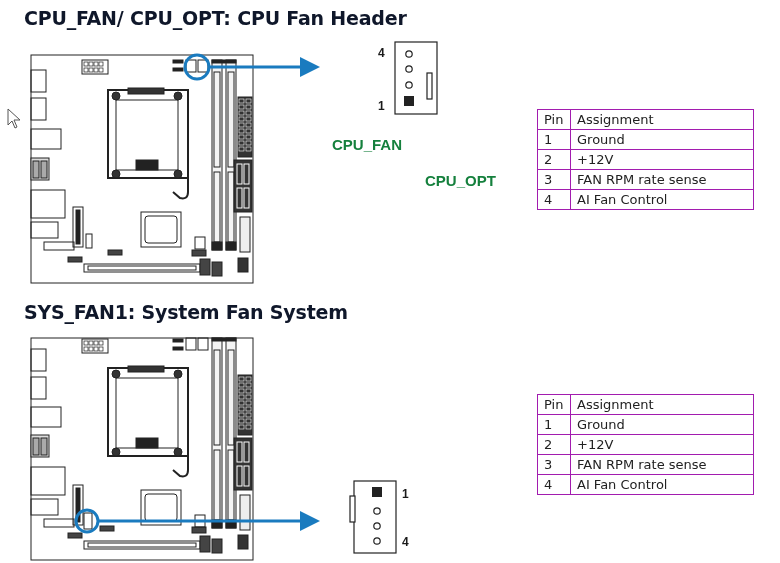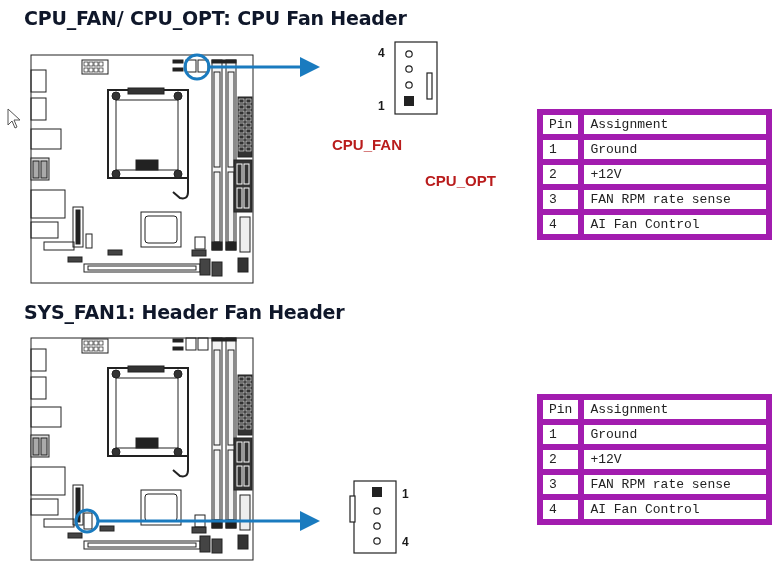--- a/index.html
+++ b/index.html
@@ -4,27 +4,27 @@
 <style>
   html, body { margin:0; padding:0; background:#ffffff; }
   body { width:780px; height:563px; position:relative; overflow:hidden; font-family:"Liberation Sans", sans-serif; color:#1a1a1a; }
   .section-title { position:absolute; left:24px; font-size:19px; font-weight:bold; font-family:"DejaVu Sans", sans-serif; letter-spacing:-0.2px; color:#0f172a; }
   #title1 { top:7px; }
   #title2 { top:301px; }
   .mb { position:absolute; }
   #mb1 { left:28px; top:52px; }
   #mb2 { left:28px; top:335px; }
   .pin-table { position:absolute; border-collapse:collapse; font-family:"DejaVu Sans", sans-serif; font-size:13px; color:#222; }
-  .pin-table td { border:6px solid #a21caf; padding:0 6px; height:19px; line-height:19px;font-family:Liberation Mono, monospace; }
+  .pin-table td { border:1px solid #a21caf; padding:0 6px; height:19px; line-height:19px; }
   .pin-table td.pin { width:20px; }
   .pin-table td.assign { width:170px; }
   #table1 { left:537px; top:109px; }
   #table2 { left:537px; top:394px; }
   .conn { position:absolute; }
-  .conn-label { position:absolute; font-size:15px; font-weight:bold; color:#b91c1c; }
+  .conn-label { position:absolute; font-size:15px; font-weight:bold; color:#15803d; }
   #lbl-cpufan { left:332px; top:136px; }
   #lbl-cpuopt { left:425px; top:136px;margin-top:36px; }
   .pin-num { position:absolute; font-size:12px; font-weight:bold; color:#1a1a1a; }
   .cursor { position:absolute; left:7px; top:108px; }
 </style>
 </head>
 <body>
 
 <svg class="cursor" width="16" height="22" viewBox="0 0 16 22">
   <path d="M1 1 L1 17 L5 13 L8 20 L10 19 L7 12 L13 12 Z" fill="#fff" stroke="#555" stroke-width="1"></path>
@@ -168,21 +168,21 @@
     <td>3</td>
     <td>FAN RPM rate sense</td>
   </tr>
   <tr>
     <td>4</td>
     <td>AI Fan Control</td>
   </tr>
 </tbody>
   </table>
 
-<div id="title2" class="section-title">SYS_FAN1: Header Fan Header</div>
+<div id="title2" class="section-title">SYS_FAN1: System Fan System</div>
 
 <svg id="mb2" class="mb" width="300" height="230" viewBox="0 0 300 230">
   <g fill="none" stroke="#222" stroke-width="1">
     <rect x="3" y="3" width="222" height="222" fill="#fff"></rect>
     <rect x="3" y="14" width="15" height="22"></rect>
     <rect x="3" y="42" width="15" height="22"></rect>
     <rect x="3" y="72" width="30" height="20"></rect>
     <rect x="3" y="100" width="18" height="22" fill="#ddd"></rect>
     <rect x="5" y="103" width="6" height="17" fill="#aaa"></rect>
     <rect x="13" y="103" width="6" height="17" fill="#aaa"></rect>

